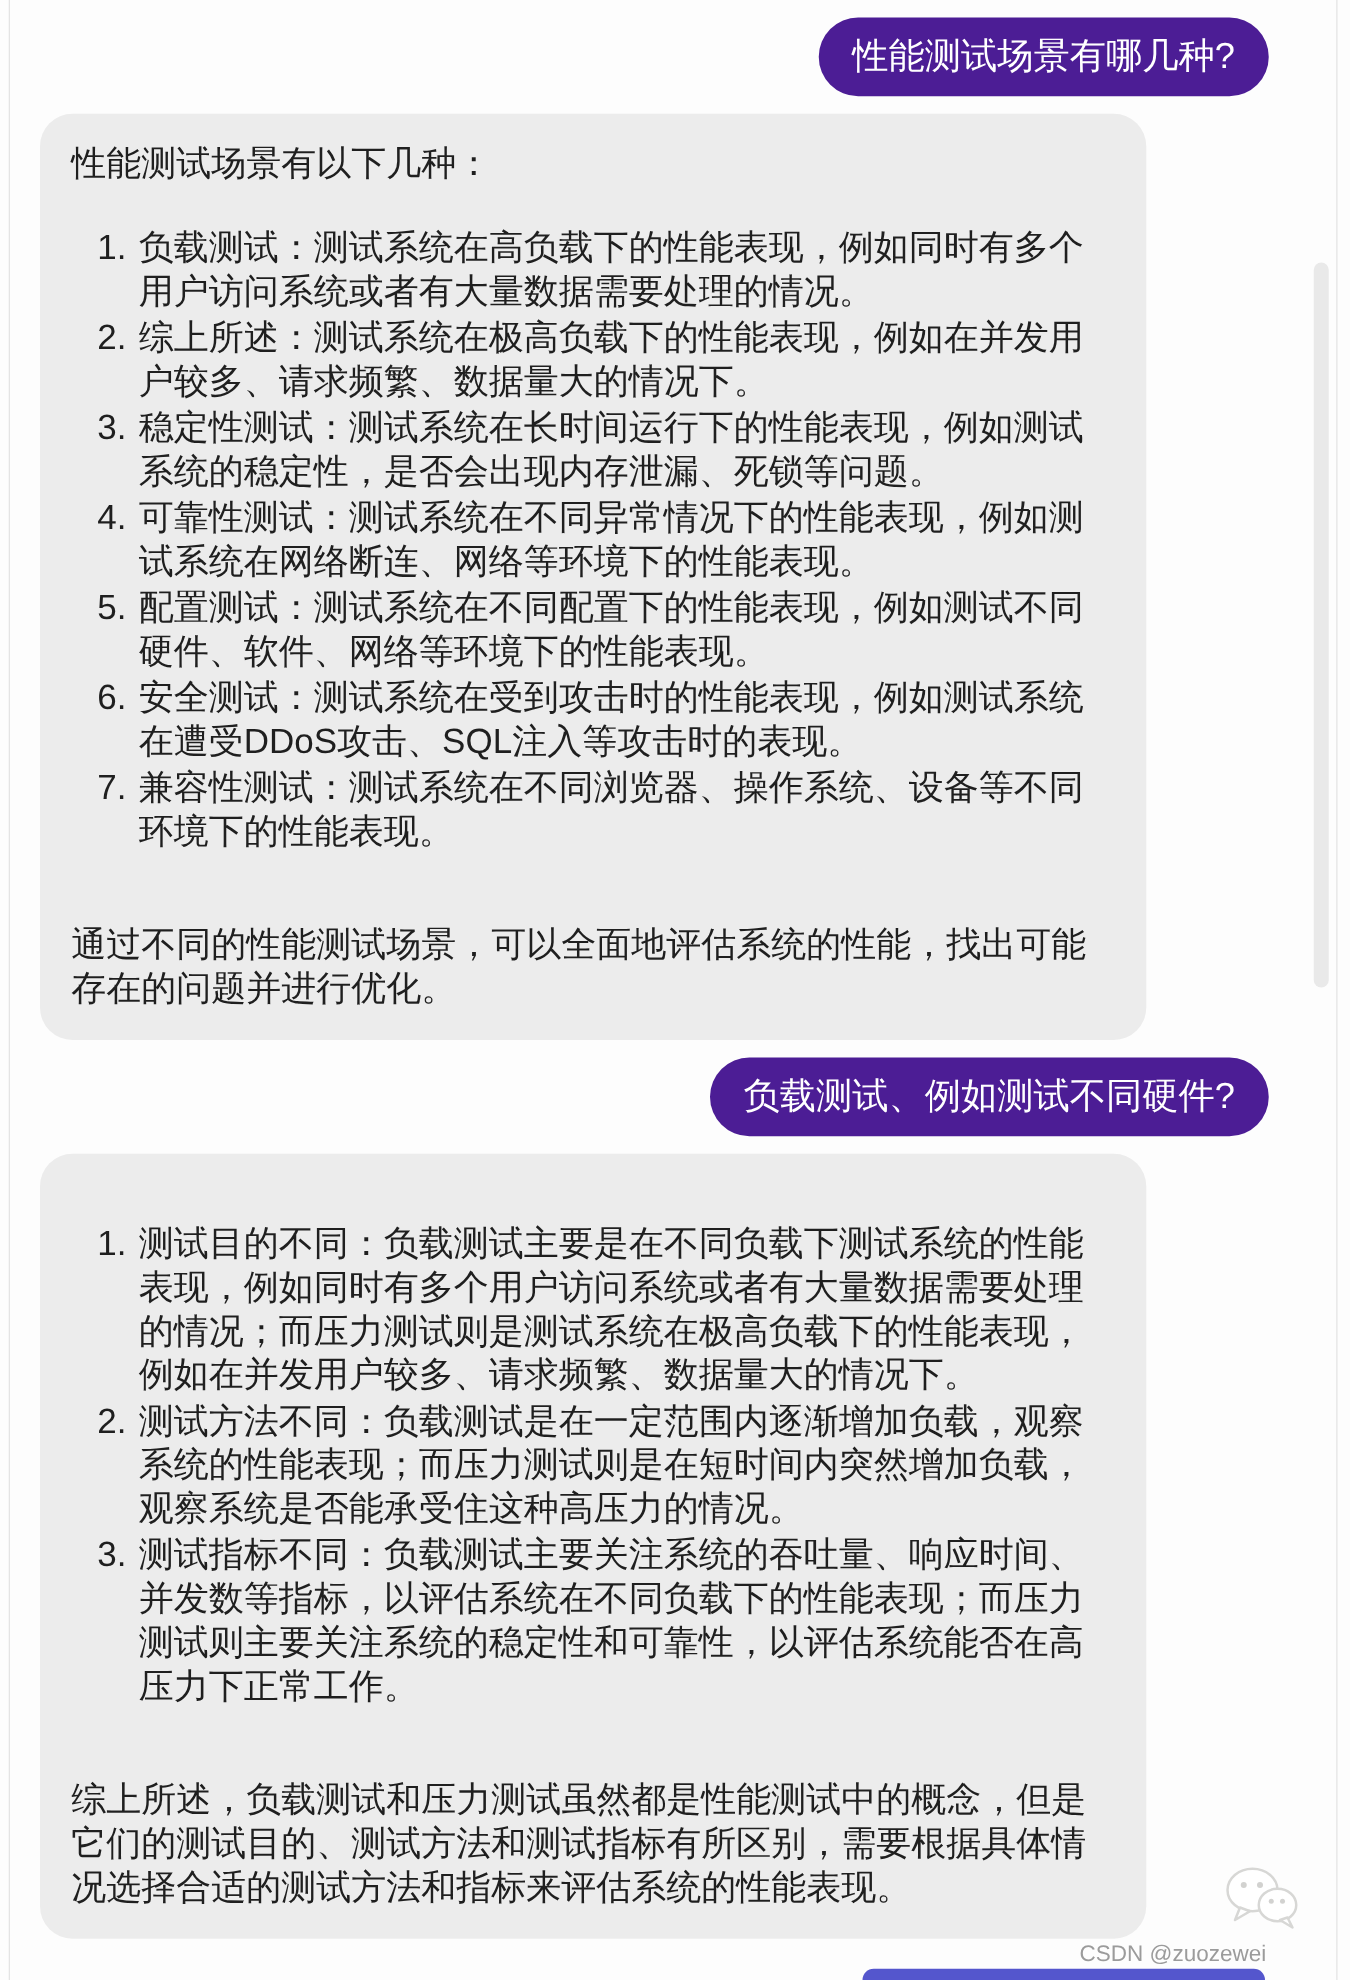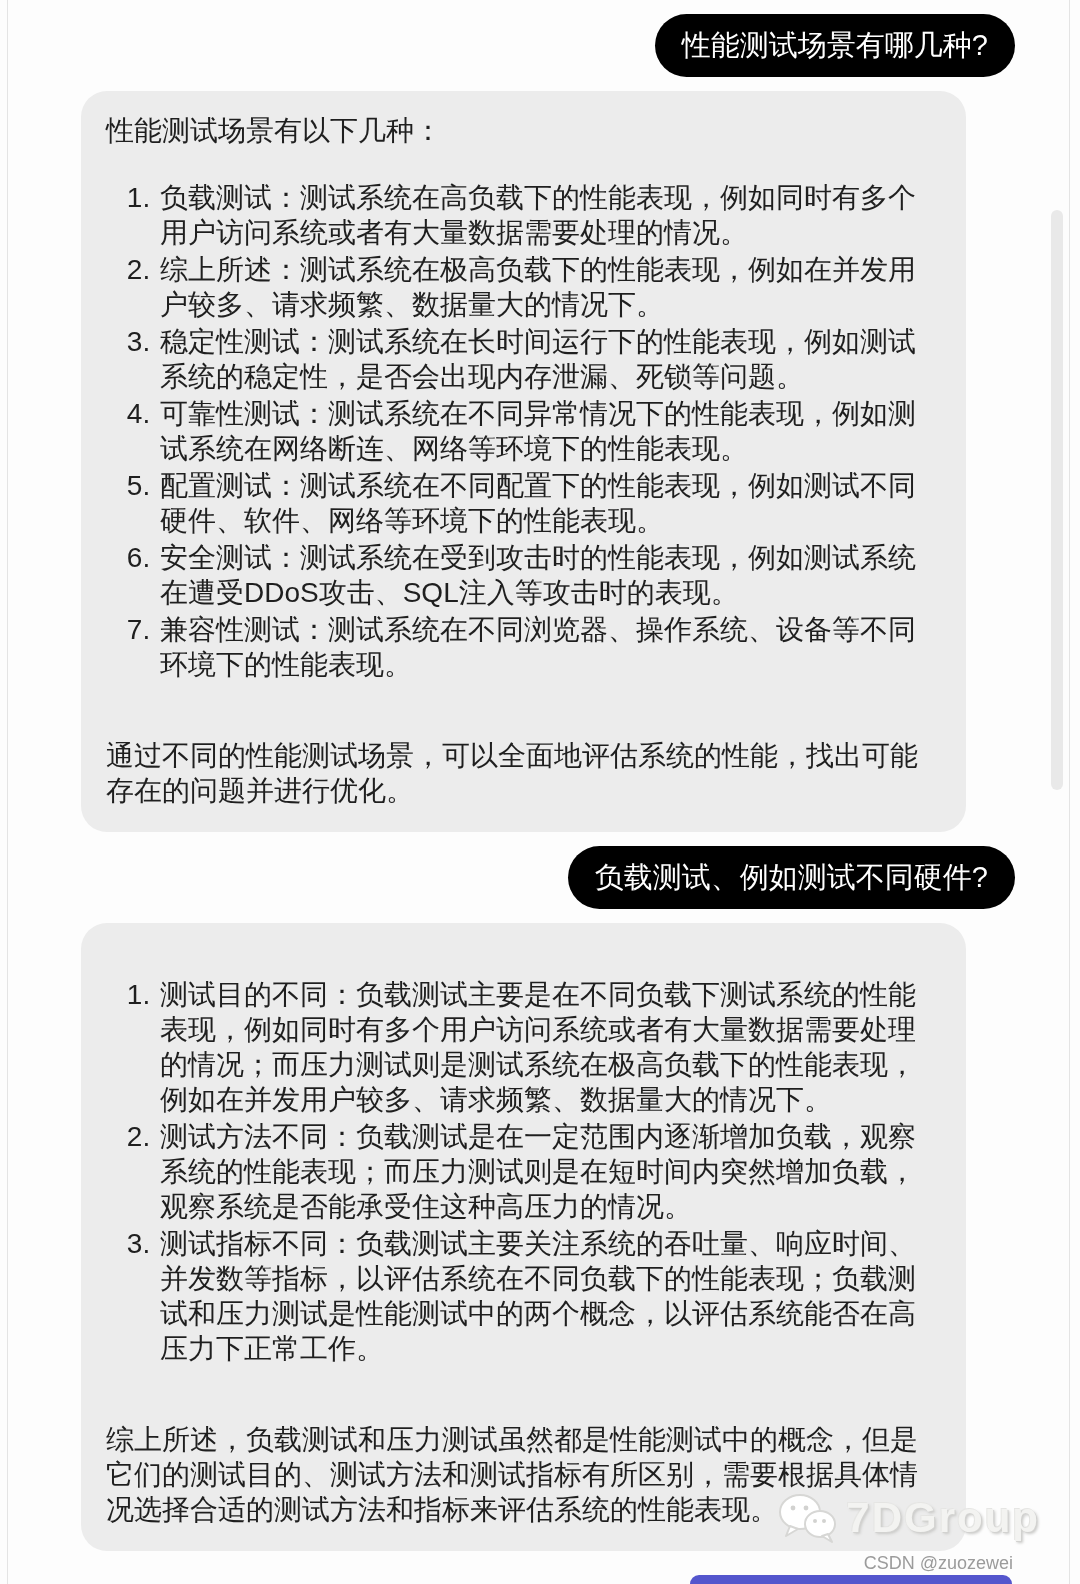--- a/index.html
+++ b/index.html
@@ -30,24 +30,24 @@
     background: #e9e9e9;
   }
 
   .chat {
     position: relative;
     padding: 8px 65px 0 32px;
   }
 
   .row { display: flex; }
   .row.user { justify-content: flex-end; margin: 6px 0 14px; }
-  .row.assistant { justify-content: center; margin: 0 0 14px; }
+  .row.assistant { justify-content: flex-start; margin: 0 0 14px; }
 
   .user-bubble {
-    background: #000000;
+    background: #4c1d95;
     color: #ffffff;
     font-size: 29px;
     line-height: 33px;
     padding: 15px 27px;
     border-radius: 32px;
     white-space: nowrap;
   }
 
   .assistant-bubble {
     background: #ececec;
@@ -128,21 +128,21 @@
 
     <div class="row user">
       <div class="user-bubble">负载测试、例如测试不同硬件?</div>
     </div>
 
     <div class="row assistant">
       <div class="assistant-bubble">
         <ol>
           <li>测试目的不同：负载测试主要是在不同负载下测试系统的性能表现，例如同时有多个用户访问系统或者有大量数据需要处理的情况；而压力测试则是测试系统在极高负载下的性能表现，例如在并发用户较多、请求频繁、数据量大的情况下。</li>
           <li>测试方法不同：负载测试是在一定范围内逐渐增加负载，观察系统的性能表现；而压力测试则是在短时间内突然增加负载，观察系统是否能承受住这种高压力的情况。</li>
-          <li>测试指标不同：负载测试主要关注系统的吞吐量、响应时间、并发数等指标，以评估系统在不同负载下的性能表现；负载测试和压力测试是性能测试中的两个概念，以评估系统能否在高压力下正常工作。</li>
+          <li>测试指标不同：负载测试主要关注系统的吞吐量、响应时间、并发数等指标，以评估系统在不同负载下的性能表现；而压力测试则主要关注系统的稳定性和可靠性，以评估系统能否在高压力下正常工作。</li>
         </ol>
         <p class="outro">综上所述，负载测试和压力测试虽然都是性能测试中的概念，但是它们的测试目的、测试方法和测试指标有所区别，需要根据具体情况选择合适的测试方法和指标来评估系统的性能表现。</p>
       </div>
     </div>
 
   </div>
 
   <div class="scroll-thumb"></div>
 
   <div class="watermark">
@@ -153,20 +153,19 @@
         <ellipse cx="44" cy="34" rx="15" ry="13"></ellipse>
         <path d="M52 44 L56 52 L46 46 Z" stroke-linejoin="round"></path>
       </g>
       <g fill="#d2d2d0">
         <circle cx="17" cy="18" r="2.4"></circle>
         <circle cx="30" cy="18" r="2.4"></circle>
         <circle cx="39" cy="31" r="2"></circle>
         <circle cx="48" cy="31" r="2"></circle>
       </g>
     </svg>
-    <span class="brand">7DGroup</span>
   </div>
 
   <div class="credit">CSDN @zuozewei</div>
 
   <div class="cut-bubble"></div>
 
 </div>
 
 </body></html>

